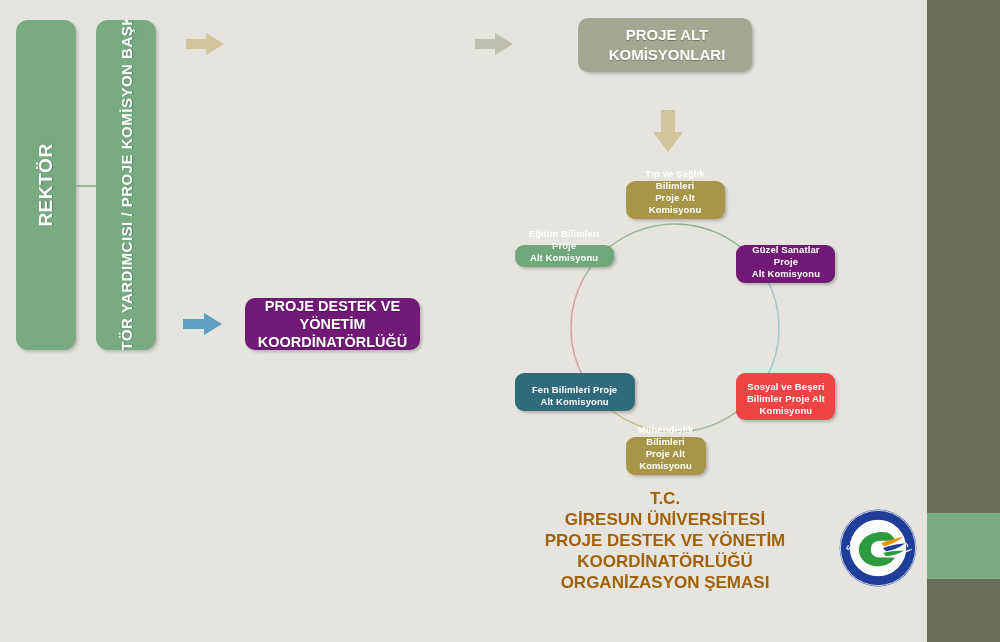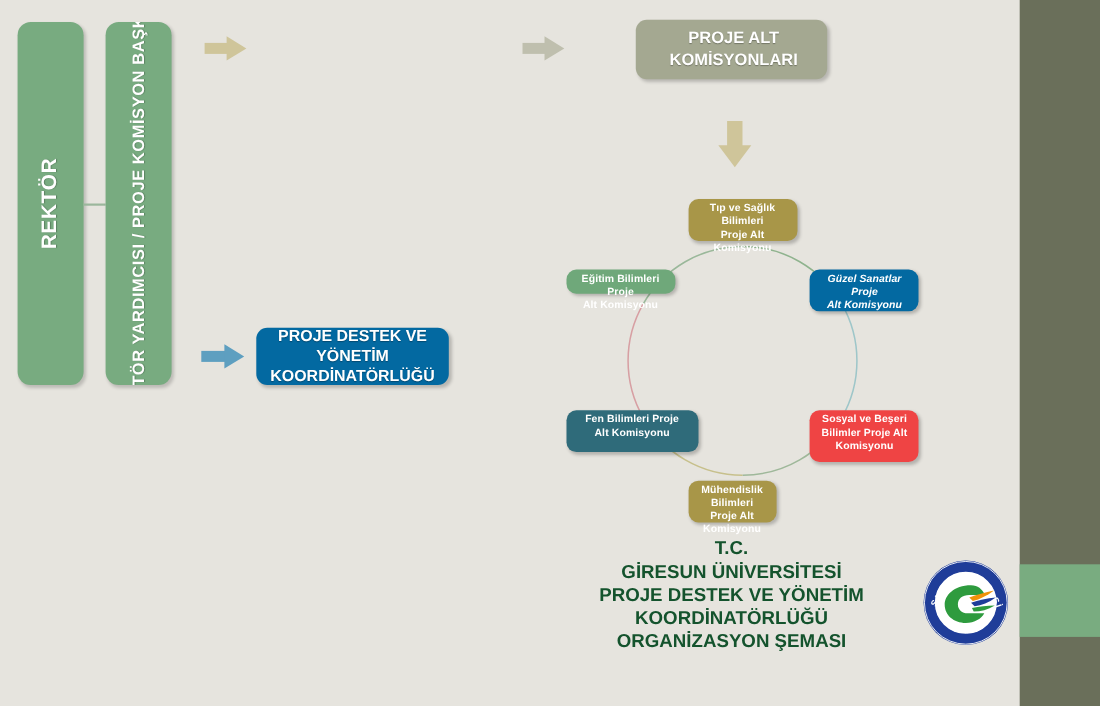--- a/index.html
+++ b/index.html
@@ -134,21 +134,21 @@
     position: absolute;
     left: 505px; top: 180px;
     width: 340px; height: 295px;
   }
   #cycle svg { position: absolute; left: 0; top: 0; }
   .cbox {
     position: absolute;
     border-radius: 9px;
     box-shadow: 2px 2px 3px rgba(0,0,0,0.22);
     display: flex;
-    align-items: flex-start;
+    align-items: flex-end;
     justify-content: center;
     text-align: center;
     color: #FFFFFF;
     font-weight: bold;
     font-size: 9.5px;
     line-height: 12px;
     box-sizing: border-box;
     padding: 3px 5px;
     white-space: pre-line;
     letter-spacing: .1px;
@@ -203,55 +203,55 @@
   </div>
   <div id="arrow-down">
     <div class="s"></div>
       <div class="h"></div>
   </div>
 
   <div class="rbox" id="box-altkom" style="background: rgb(164, 168, 145); padding-left: 12px;">
     <span>PROJE ALT
 KOMİSYONLARI</span>
   </div>
-  <div class="rbox" id="box-destek" style="background: #0369a1;">
+  <div class="rbox" id="box-destek" style="background: #701a75; margin-left: 12px;">
     <span>PROJE DESTEK VE
 YÖNETİM
 KOORDİNATÖRLÜĞÜ</span>
   </div>
 
   <div id="cycle">
     <svg width="340" height="295">
       <g fill="none" stroke-width="1.4" id="arc-group">
           <path d="M 170.0,44.0 A 104,104 0 0 1 260.1,96.0" stroke="#8FB38E"></path>
           <path d="M 260.1,96.0 A 104,104 0 0 1 260.1,200.0" stroke="#9EC6C9"></path>
           <path d="M 260.1,200.0 A 104,104 0 0 1 170.0,252.0" stroke="#9FB89A"></path>
           <path d="M 170.0,252.0 A 104,104 0 0 1 79.9,200.0" stroke="#C7C08C"></path>
           <path d="M 79.9,200.0 A 104,104 0 0 1 79.9,96.0" stroke="#D79FA3"></path>
           <path d="M 79.9,96.0 A 104,104 0 0 1 170.0,44.0" stroke="#9AB89A"></path>
         </g>
     </svg>
     <div id="cycle-nodes">
         <div class="cbox" style="left: 120.5px; top: 1px; width: 99px; height: 38px; background: rgb(168, 150, 72);"><span>Tıp ve Sağlık Bilimleri
 Proje Alt Komisyonu</span></div>
-        <div class="cbox" style="left: 231.4px; top: 65px; width: 99px; height: 38px; background: #0369a1; font-style: italic;"><span>Güzel Sanatlar Proje
+        <div class="cbox" style="left: 231.4px; top: 65px; width: 99px; height: 38px; background: #701a75;"><span>Güzel Sanatlar Proje
 Alt Komisyonu</span></div>
         <div class="cbox" style="left: 231.4px; top: 193px; width: 99px; height: 47px; background: #ef4444;"><span>Sosyal ve Beşeri
 Bilimler Proje Alt
 Komisyonu</span></div>
         <div class="cbox" style="left: 120.5px; top: 257px; width: 80px; height: 38px; background: rgb(168, 150, 72);"><span>Mühendislik Bilimleri
 Proje Alt Komisyonu</span></div>
         <div class="cbox" style="left: 9.6px; top: 193px; width: 120px; height: 38px; background: rgb(47, 107, 122);"><span>Fen Bilimleri Proje
 Alt Komisyonu</span></div>
         <div class="cbox" style="left: 9.6px; top: 65px; width: 99px; height: 22px; background: rgb(111, 168, 122);"><span>Eğitim Bilimleri Proje
 Alt Komisyonu</span></div>
       </div>
   </div>
 
-  <div id="footer-title" style="color: #14532d;">T.C.
+  <div id="footer-title" style="color: #a16207;">T.C.
 GİRESUN ÜNİVERSİTESİ
 PROJE DESTEK VE YÖNETİM
 KOORDİNATÖRLÜĞÜ
 ORGANİZASYON ŞEMASI</div>
 
   <div id="logo">
     <svg viewBox="0 0 100 100" width="80" height="80">
       <defs>
         <path id="arcTop" d="M 16,56 A 36,36 0 0 1 84,56" fill="none"></path>
         <path id="arcBot" d="M 22,68 A 32,32 0 0 0 78,68" fill="none"></path>

